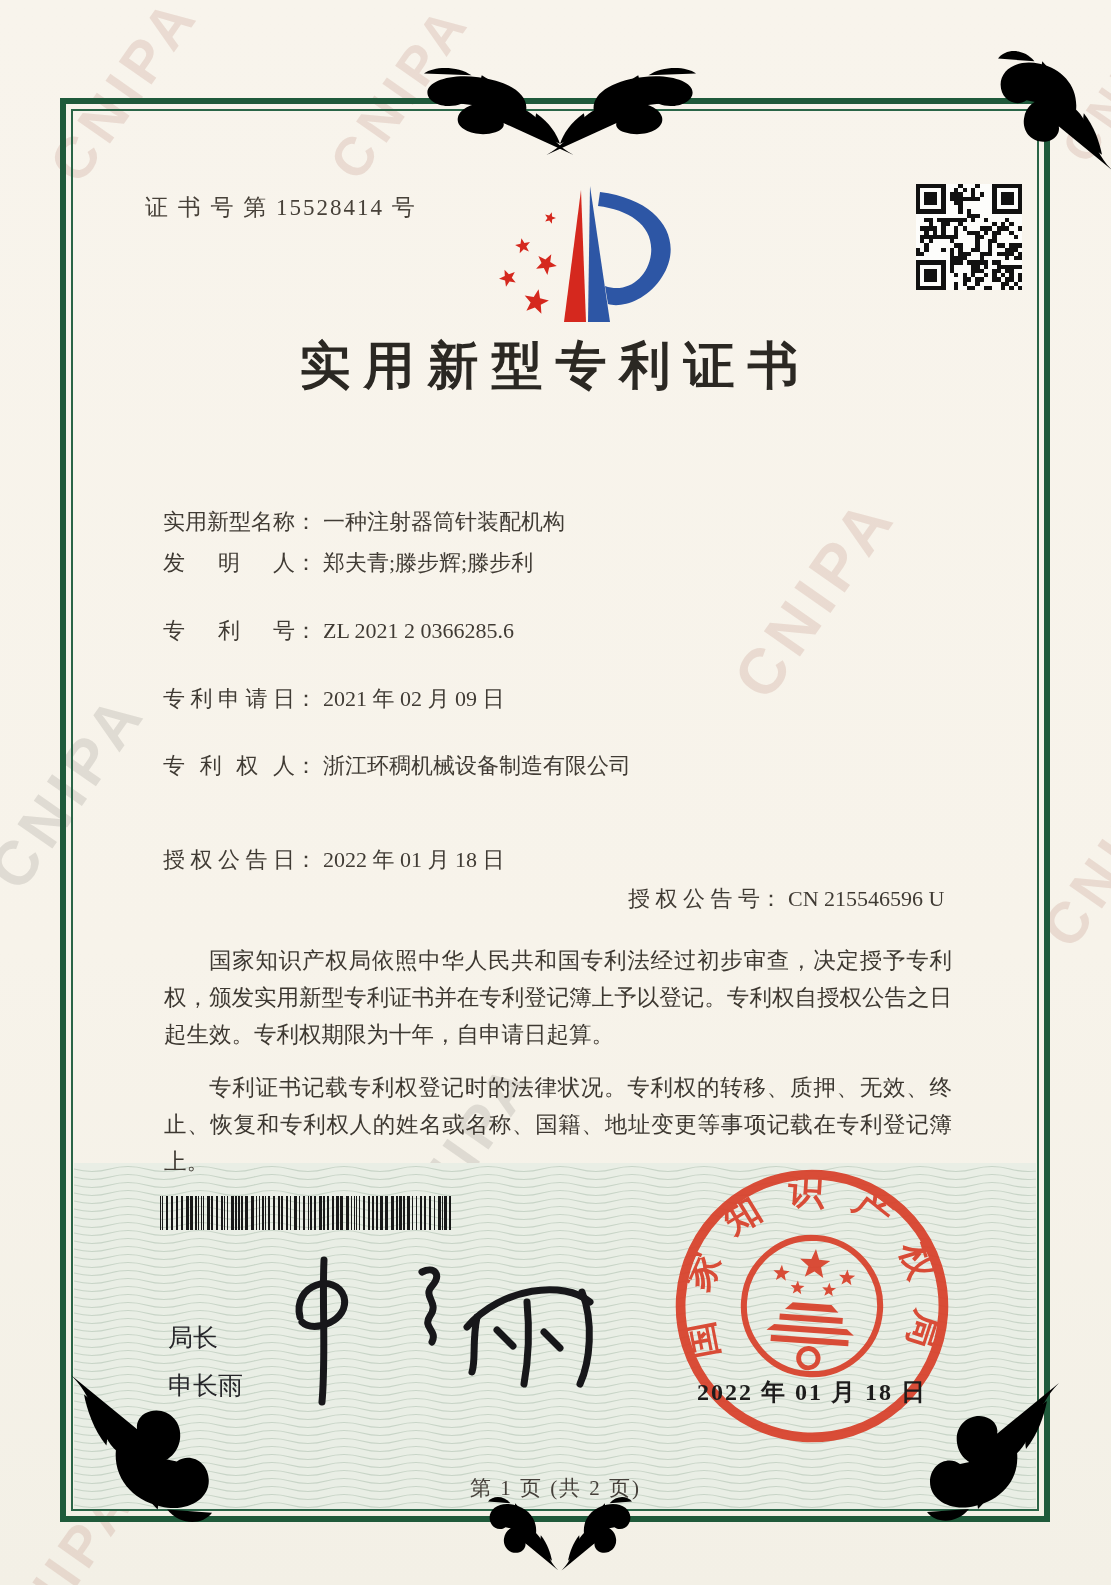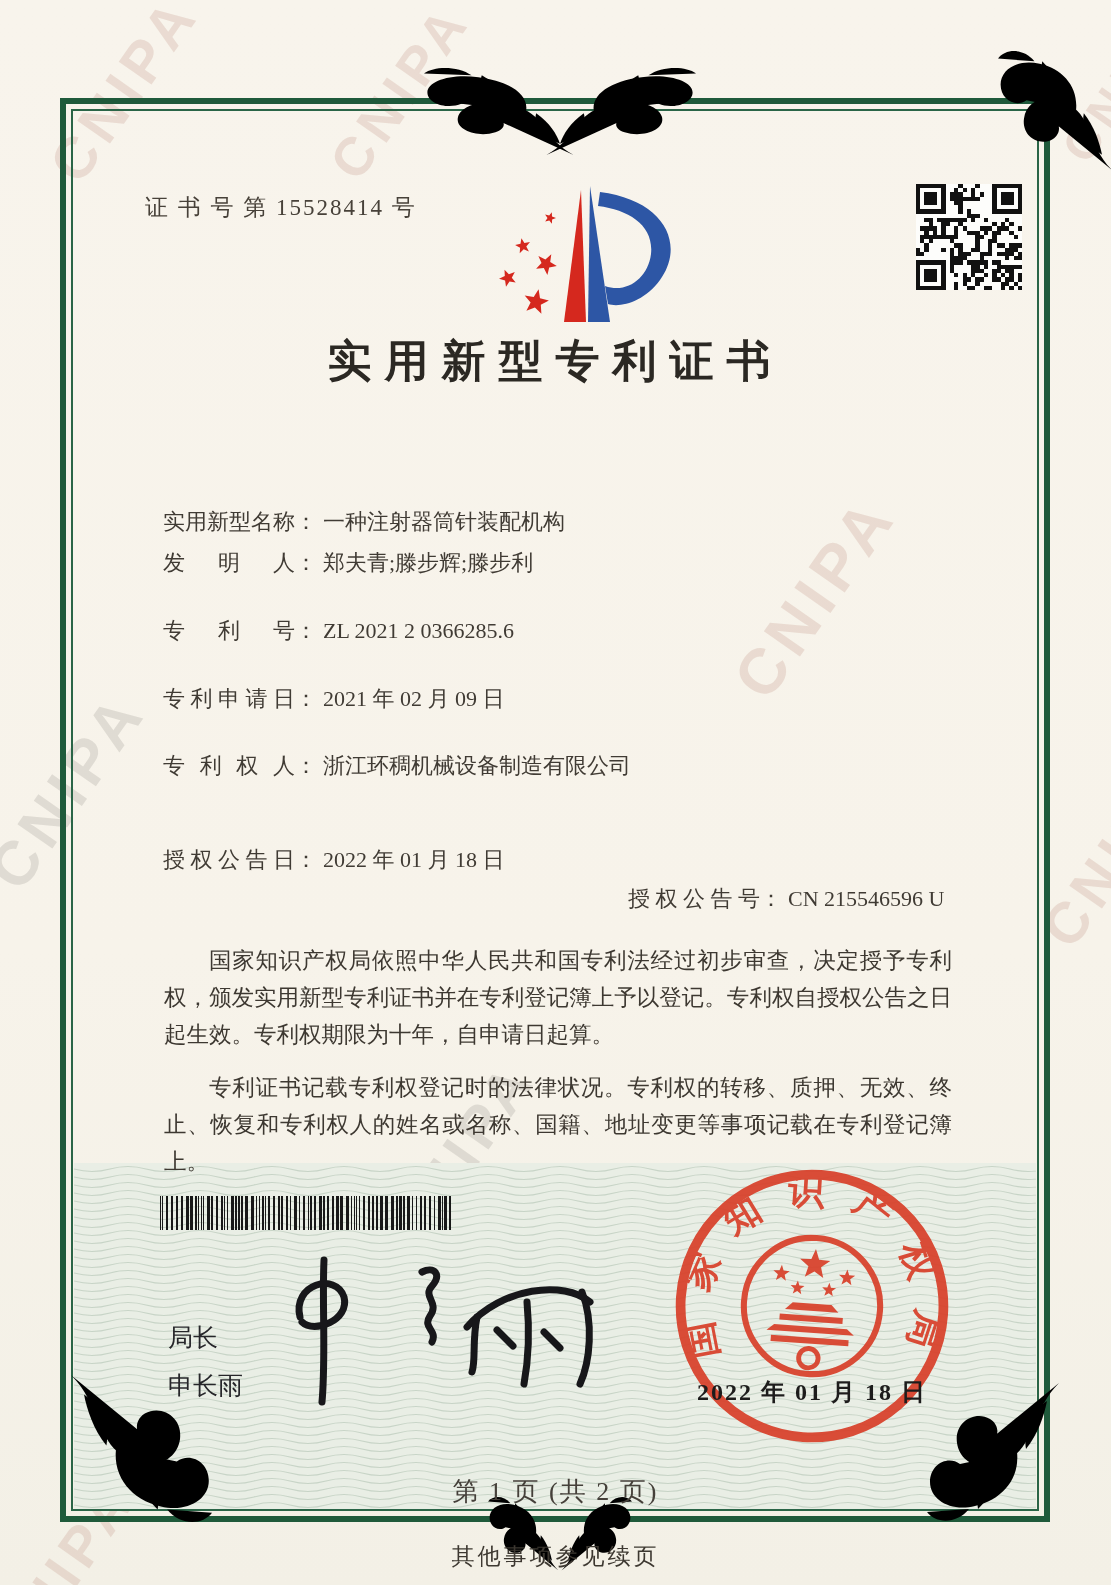--- a/index.html
+++ b/index.html
@@ -20,21 +20,21 @@
   .frame-inner{position:absolute;left:71px;top:109px;width:968px;height:1402px;
       border:2px solid #2a6547;box-sizing:border-box;}
   
   .band{position:absolute;left:74px;top:1163px;width:962px;height:346px;background:#e9eee5;}
   .band svg{display:block;}
   
   .cert-no{position:absolute;left:145px;top:192px;font-size:23px;letter-spacing:2px;color:#474139;}
   .logo{position:absolute;left:468px;top:176px;}
   .qr{position:absolute;left:916px;top:184px;}
   .title{position:absolute;left:0;top:332px;width:1111px;margin:0;text-align:center;
-      font-size:44px;font-weight:700;letter-spacing:13px;color:#2b2823;}
+      font-size:51px;font-weight:700;letter-spacing:13px;color:#2b2823;}
   
   .row{position:absolute;left:163px;font-size:22px;line-height:34px;color:#403b34;}
   .flabel{display:inline-block;width:132px;text-align:justify;text-align-last:justify;vertical-align:top;}
   .colon{display:inline-block;vertical-align:top;margin-right:6px;}
   .fvalue{display:inline-block;vertical-align:top;max-width:700px;white-space:pre-line;}
   .row.grant2{left:588px;}
   
   .paras{position:absolute;left:148px;top:926px;width:820px;font-size:22.5px;
       line-height:37px;text-align:justify;color:#3d3831;}
   .paras p{margin:16px;text-indent:2em;}
@@ -48,21 +48,21 @@
   .officer-name{top:1334px;}
   
   .signature{position:absolute;left:272px;top:1242px;}
   .signature path{stroke:#17171a;stroke-width:7;fill:none;stroke-linecap:round;stroke-linejoin:round;}
   
   .seal{position:absolute;left:666px;top:1160px;opacity:0.93;transform:rotate(4deg);}
   .seal-date{position:absolute;left:666px;top:1376px;width:292px;text-align:center;
       font-size:24px;font-weight:700;letter-spacing:2px;color:#1d1c1c;}
   
   .page-info{position:absolute;left:0;top:1474px;width:1111px;text-align:center;
-      font-size:26px;color:#45403a;letter-spacing:2px;}
+      font-size:21px;color:#45403a;letter-spacing:2px;}
   .note{position:absolute;left:0;top:1541px;width:1111px;text-align:center;
       font-size:23px;color:#3d3831;letter-spacing:3px;}
 </style>
 </head>
 <body>
 
 <div class="page">
 
   <div class="wm" style="left:18px;top:55px;font-size:58px;">CNIPA</div>
   <div class="wm" style="left:300px;top:60px;font-size:54px;">CNIPA</div>
@@ -524,15 +524,14 @@
       <polygon points="-16,-8 16,-8 22,-2 -22,-2"></polygon>
       <rect x="-26" y="2" width="52" height="5"></rect>
       <polygon points="-30,11 30,11 36,16 -36,16"></polygon>
       <rect x="-32" y="20" width="64" height="5"></rect>
       <circle cx="0" cy="37" r="8" fill="none" stroke="#d8402a" stroke-width="4"></circle>
     </g>
   </svg>
   <div class="seal-date">2022 年 01 月 18 日</div>
 
   <div class="page-info">第 1 页 (共 2 页)</div>
-  <div class="note">其他事项参见续页</div>
 
 </div>
 
 </body></html>

